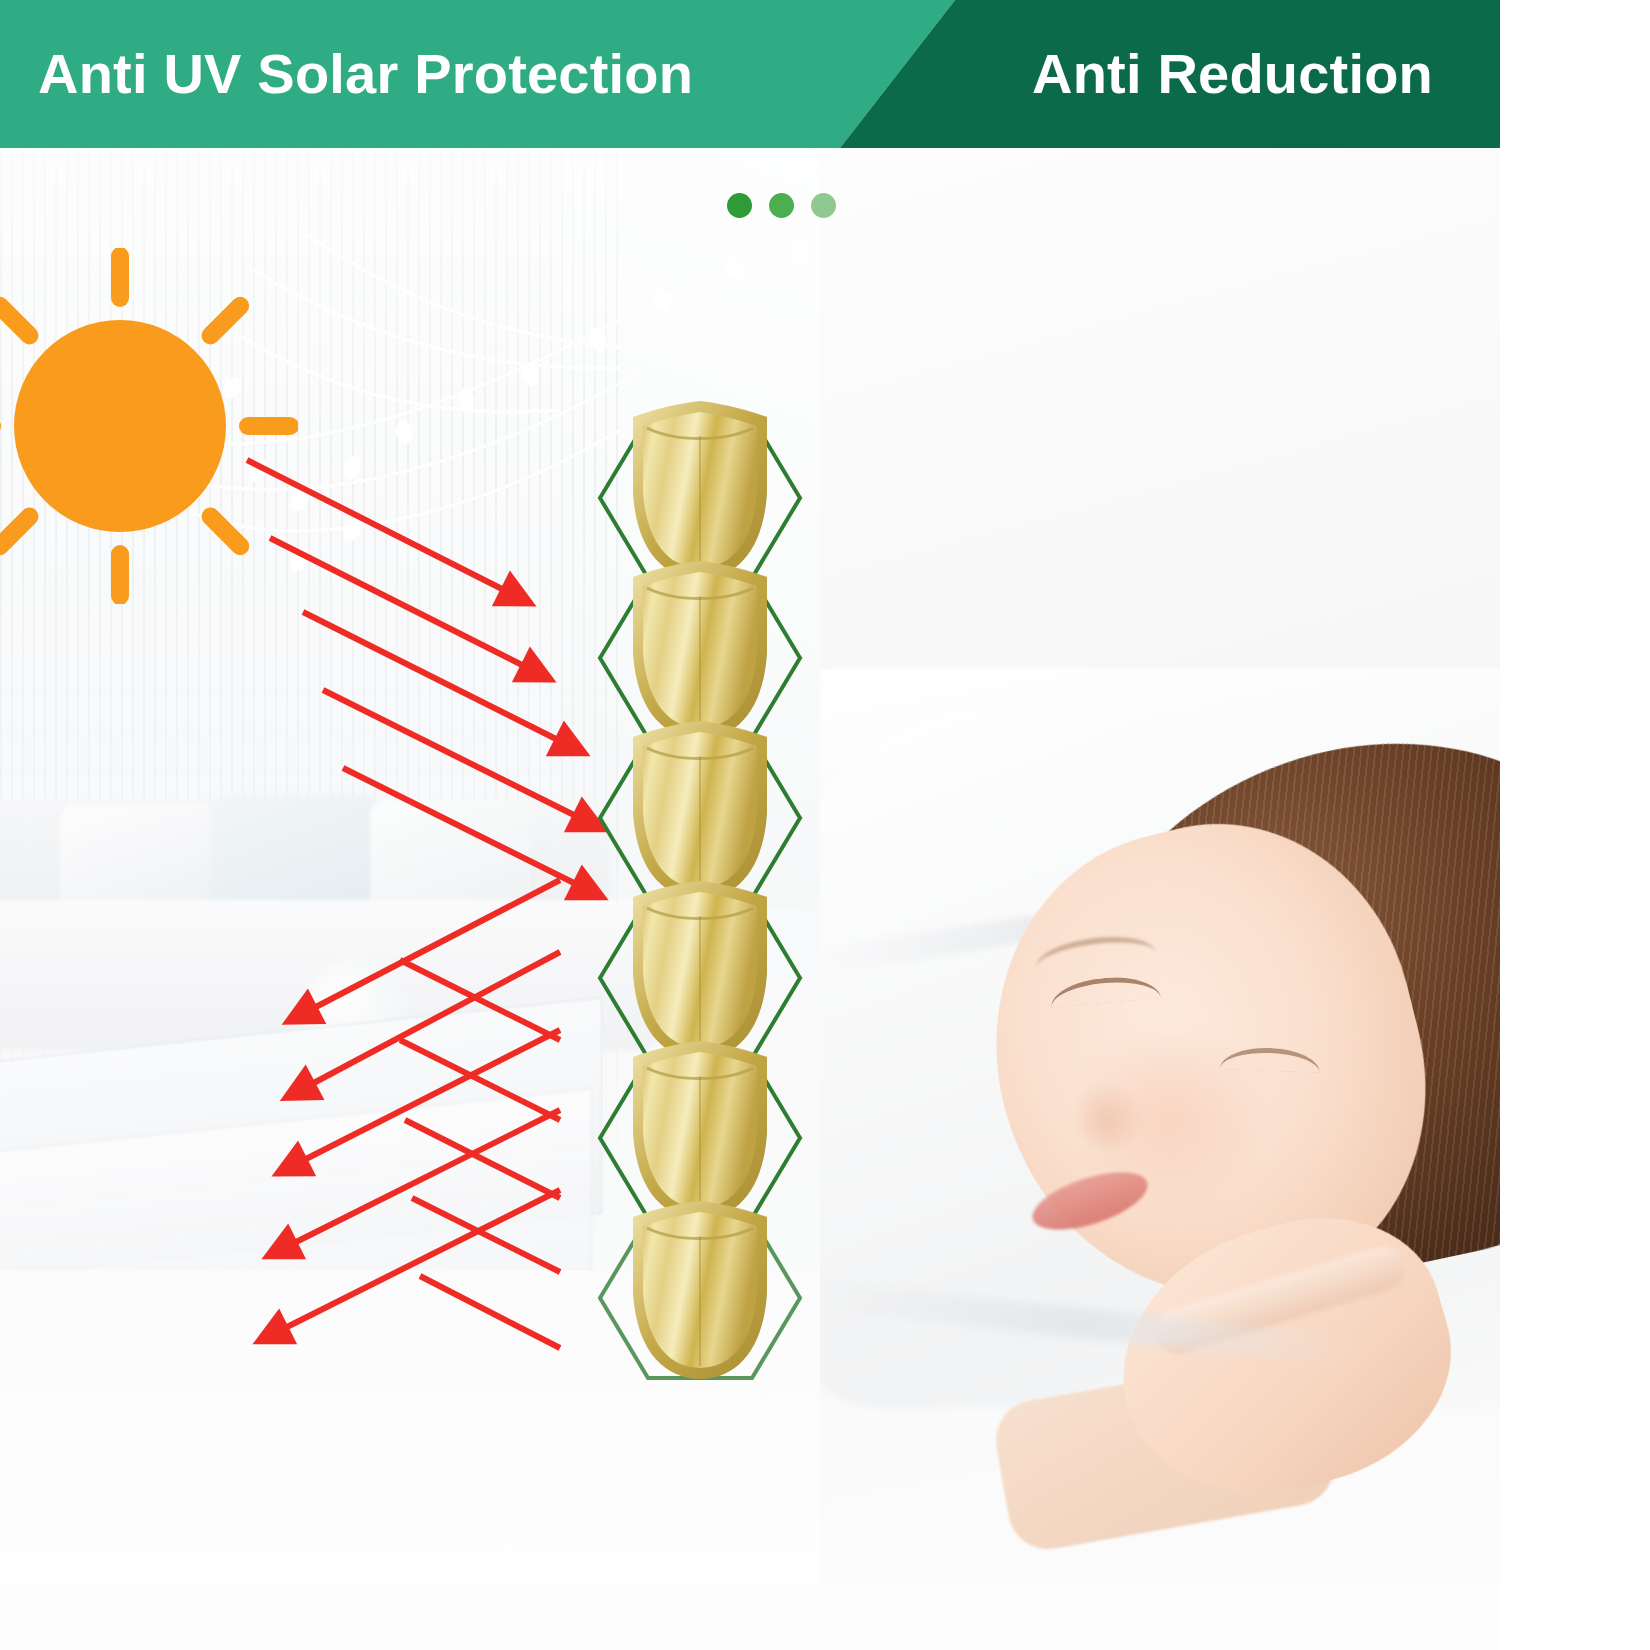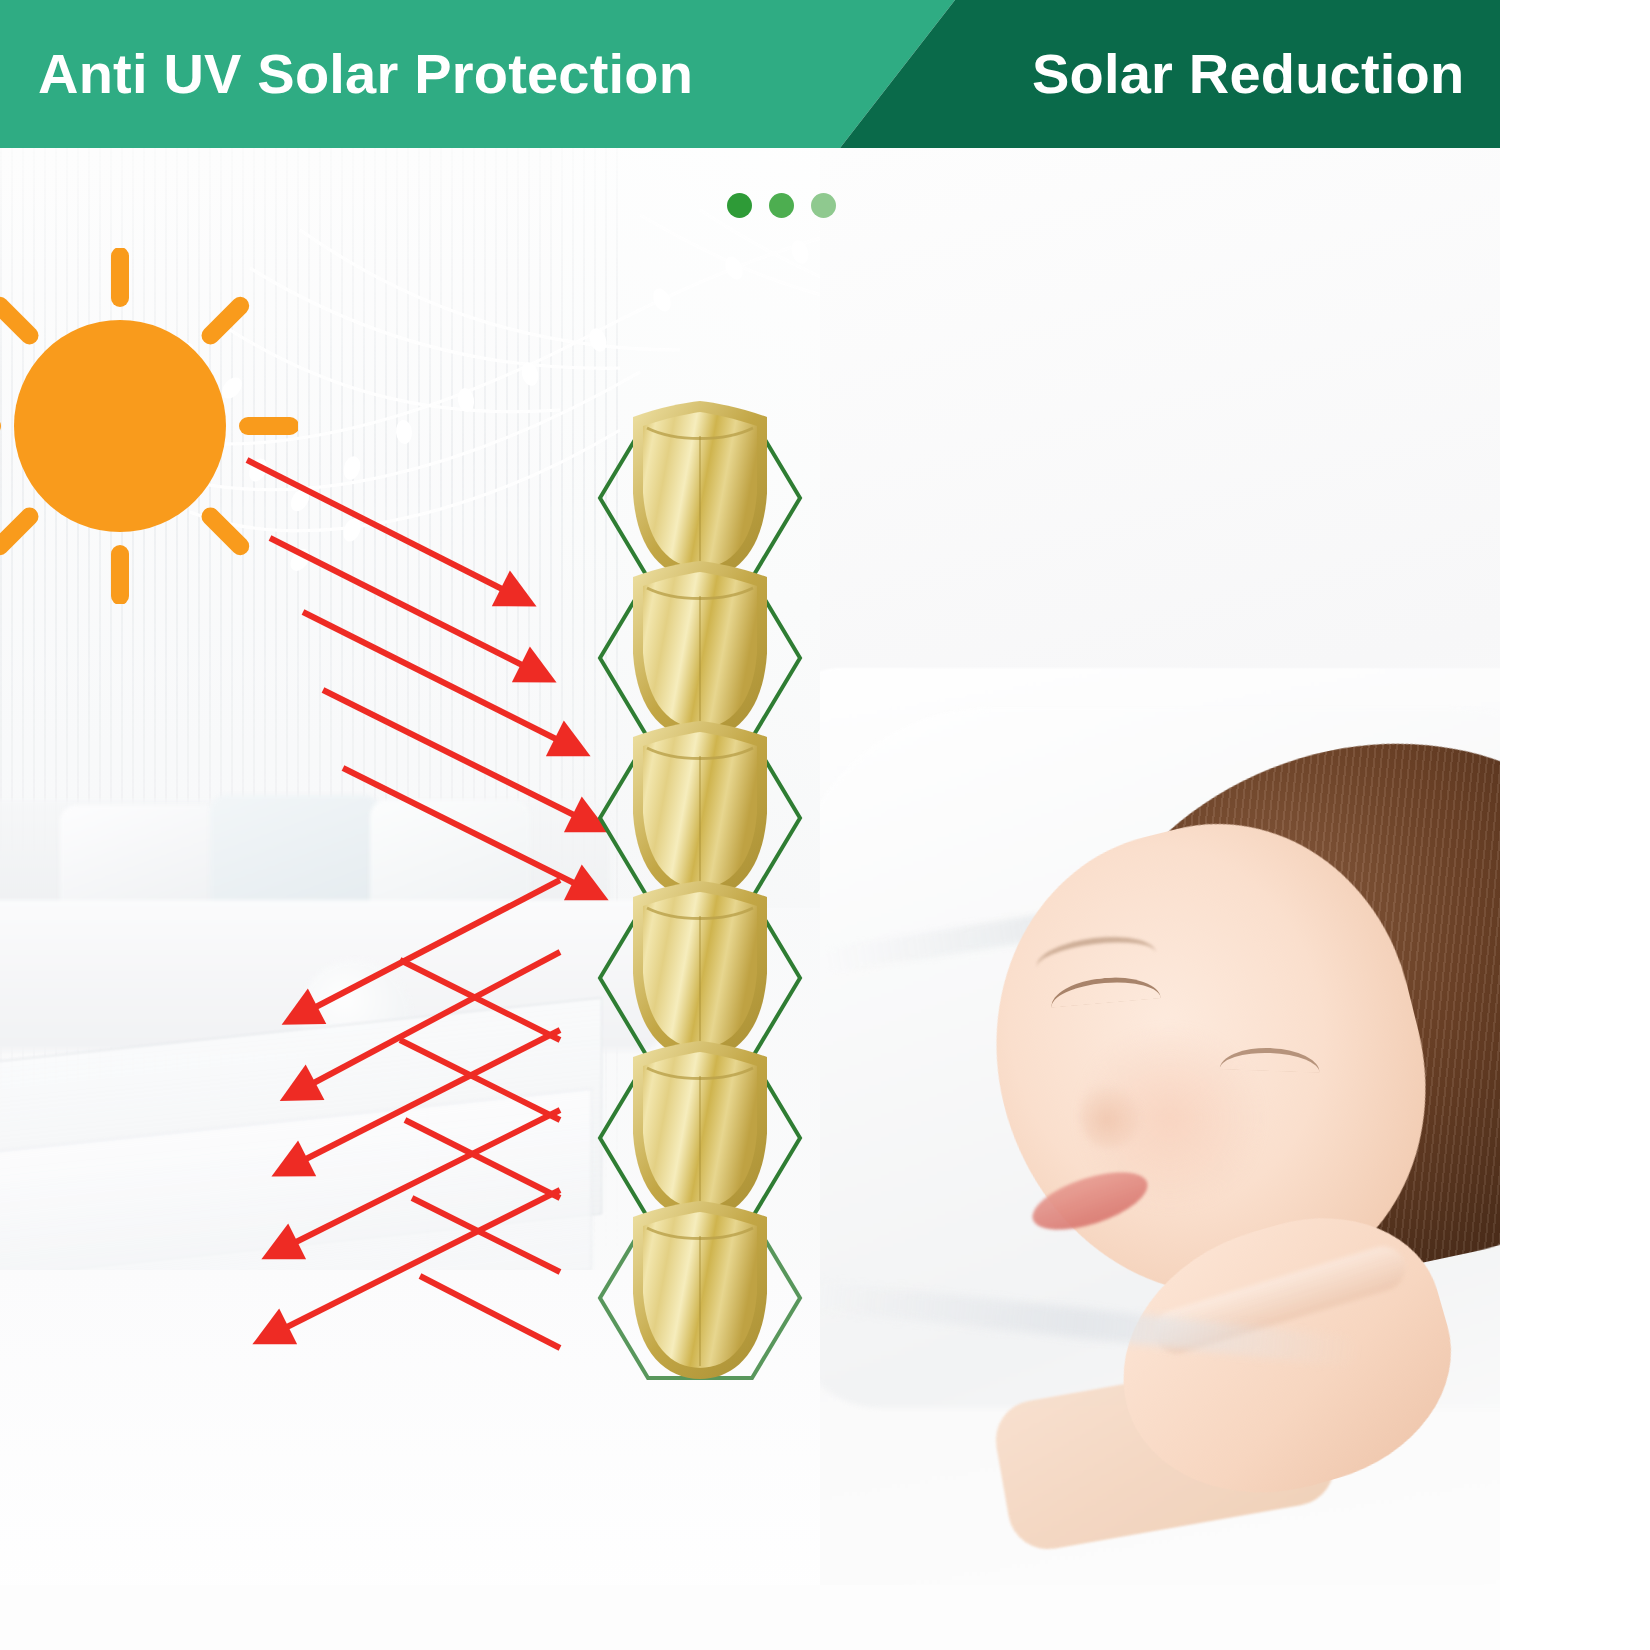--- a/index.html
+++ b/index.html
@@ -347,21 +347,21 @@
           <path d="M647,1228 C675,1242 725,1242 753,1228" fill="none" stroke="#B9A04A" stroke-width="3" opacity=".8"></path>
           <line x1="700" y1="1236" x2="700" y2="1366" stroke="#A98F34" stroke-width="2" opacity=".45"></line>
         </g>
       </g>
   </svg>
 
   <div class="header">
     <div class="hdr-left" style="background: rgb(47, 172, 131);"></div>
     <div class="hdr-right" style="background: rgb(10, 106, 74);"></div>
     <div class="hdr-label l" style="color: rgb(255, 255, 255);">Anti UV Solar Protection</div>
-    <div class="hdr-label r" style="color: rgb(255, 255, 255);">Solar Reduction</div>
+    <div class="hdr-label r" style="color: rgb(255, 255, 255);">Anti Reduction</div>
   </div>
 
   <div class="dots">
     <span class="dot" style="background: rgb(46, 155, 55); height: 25px; width: 25px;"></span>
     <span class="dot" style="background: rgb(77, 174, 80); height: 25px; width: 25px;"></span>
     <span class="dot" style="background: rgb(143, 201, 143); height: 25px; width: 25px;"></span>
   </div>
 
   <div class="bottom-fade"></div>
 </div>

